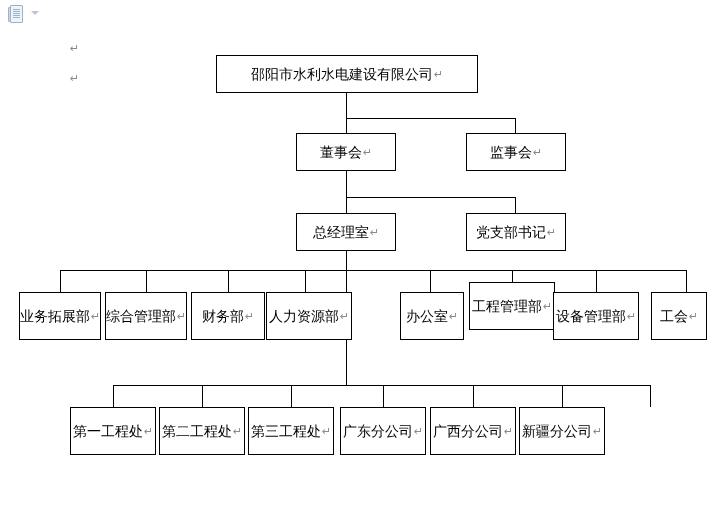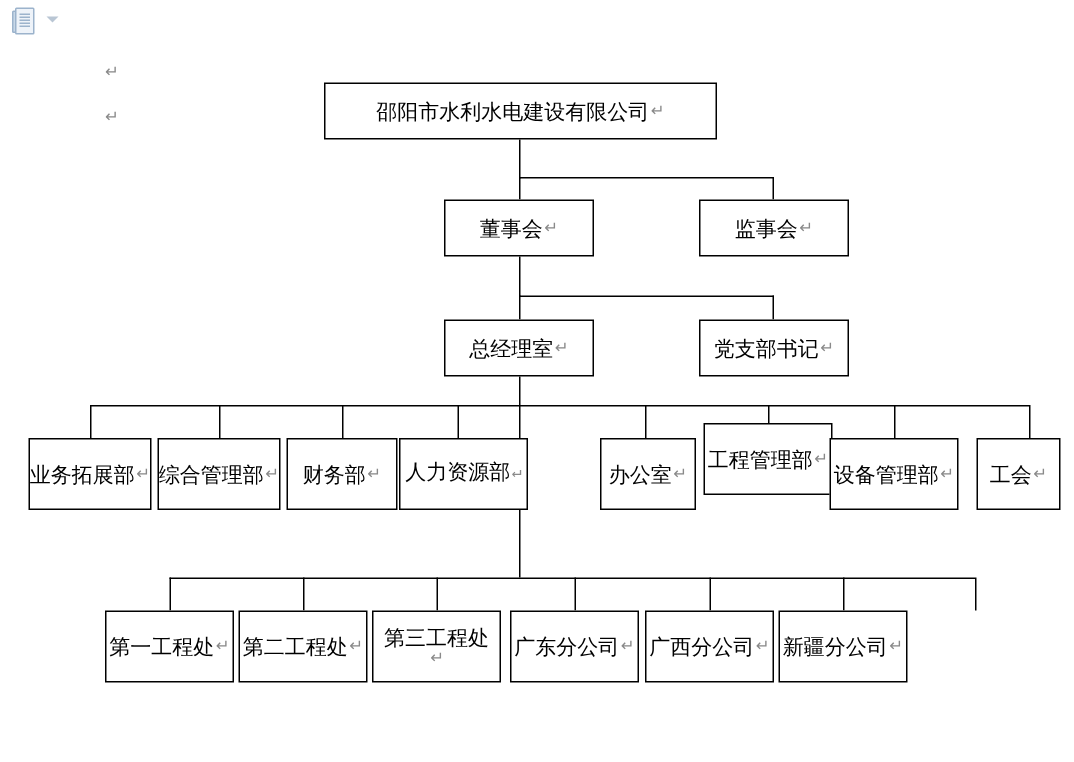--- a/index.html
+++ b/index.html
@@ -140,21 +140,21 @@
       <span class="pm">↵</span>
   </div>
   <div class="node" style="left:105px;top:292px;width:82px;height:48px;">
     <span>综合管理部</span>
       <span class="pm">↵</span>
   </div>
   <div class="node" style="left:191px;top:292px;width:74px;height:48px;">
     <span>财务部</span>
       <span class="pm">↵</span>
   </div>
-  <div class="node" style="left:266px;top:292px;width:86px;height:48px;font-family:Liberation Mono, monospace;">
+  <div class="node" style="left:266px;top:292px;width:86px;height:48px;">
     <span>人力资源部</span>
       <span class="pm">↵</span>
   </div>
   <div class="node" style="left:400px;top:292px;width:64px;height:48px;">
     <span>办公室</span>
       <span class="pm">↵</span>
   </div>
   <div class="node" style="left:469px;top:282px;width:86px;height:48px;">
     <span>工程管理部</span>
       <span class="pm">↵</span>
@@ -178,21 +178,21 @@
   <div class="ln lnv" style="left:650px;top:385px;height:22px;"></div>
 
   <div class="node" style="left:70px;top:407px;width:86px;height:48px;">
     <span>第一工程处</span>
       <span class="pm">↵</span>
   </div>
   <div class="node" style="left:159px;top:407px;width:86px;height:48px;">
     <span>第二工程处</span>
       <span class="pm">↵</span>
   </div>
-  <div class="node" style="left:248px;top:407px;width:86px;height:48px;flex-direction:column;">
+  <div class="node" style="left:248px;top:407px;width:86px;height:48px;">
     <span>第三工程处</span>
       <span class="pm">↵</span>
   </div>
   <div class="node" style="left:340px;top:407px;width:86px;height:48px;">
     <span>广东分公司</span>
       <span class="pm">↵</span>
   </div>
   <div class="node" style="left:430px;top:407px;width:86px;height:48px;">
     <span>广西分公司</span>
       <span class="pm">↵</span>

